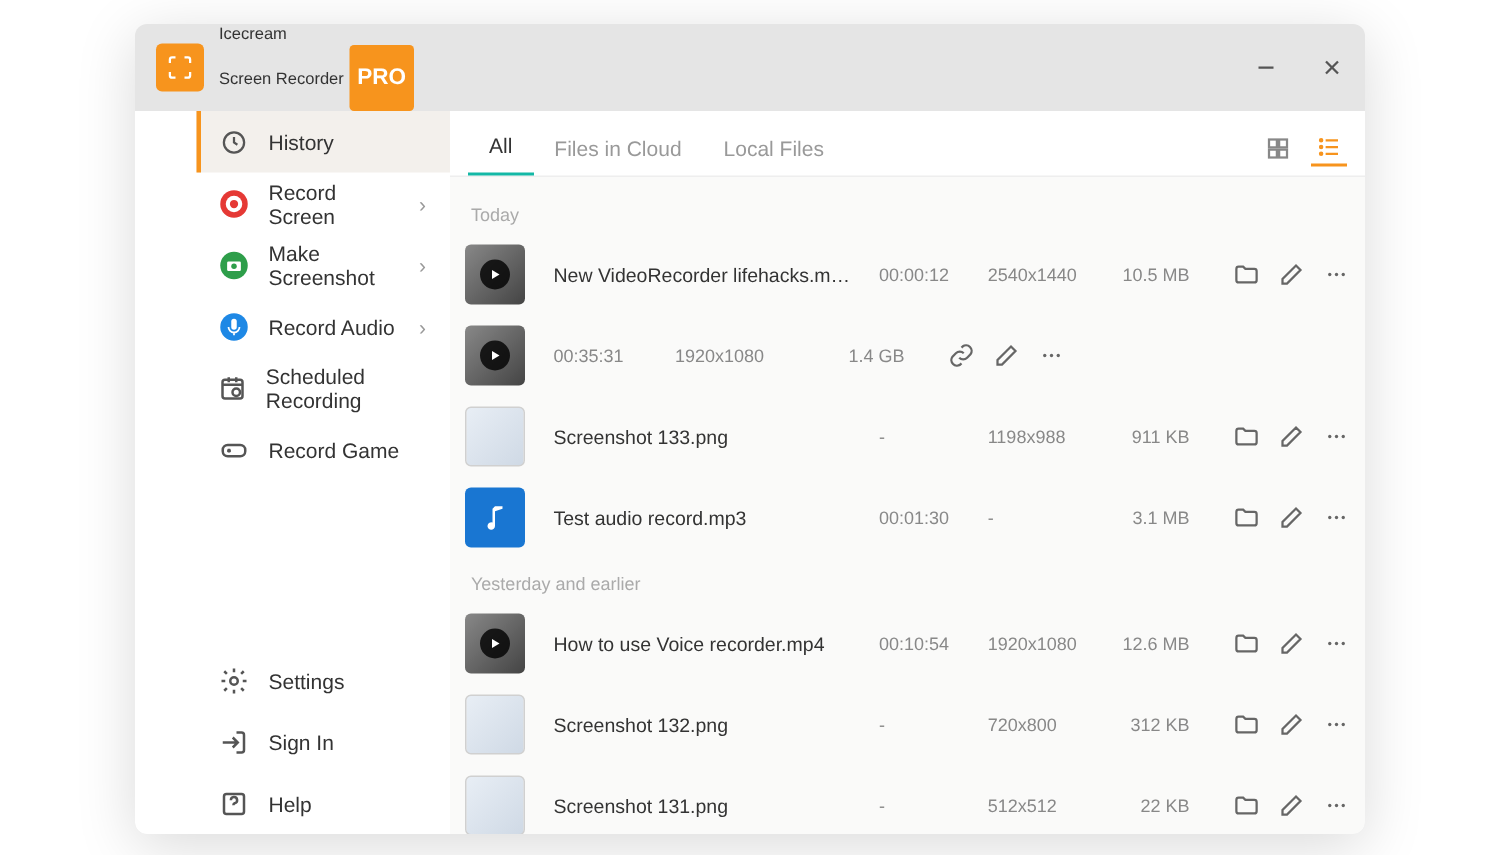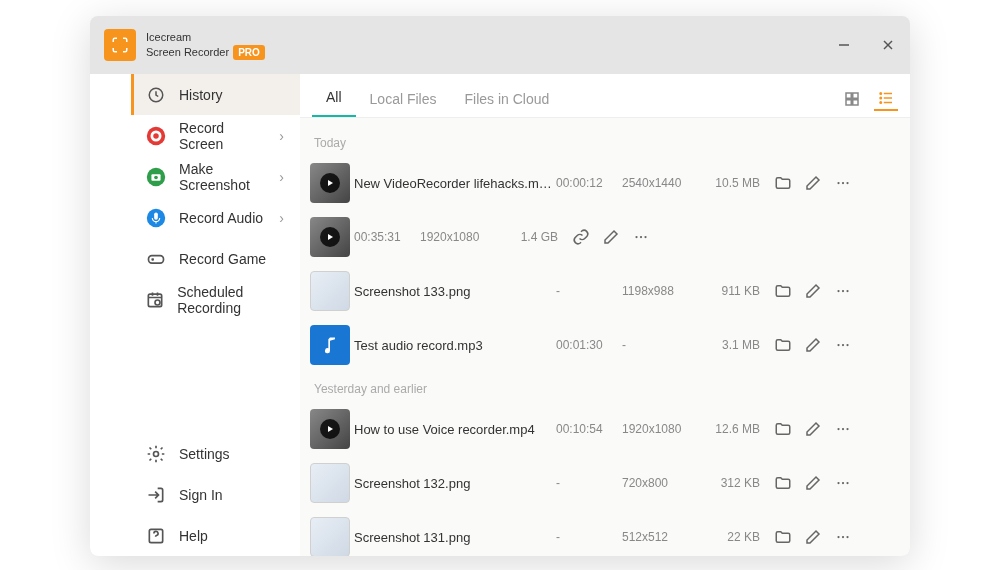--- a/index.html
+++ b/index.html
@@ -1,41 +1,41 @@
 <!DOCTYPE html>
 <html><head>
 <meta charset="utf-8">
 <style>
 * { margin: 0; padding: 0; box-sizing: border-box; font-family: -apple-system, "Segoe UI", sans-serif; }
 body { background: #fff; width: 1000px; height: 570px; overflow: hidden; position: relative; }
 .window { width: 820px; height: 540px; margin: 16px 90px; background: #e5e5e5; border-radius: 8px; box-shadow: 0 8px 40px rgba(0,0,0,0.15); display: flex; flex-direction: column; overflow: hidden; }
 .titlebar { height: 58px; display: flex; align-items: center; padding: 0 14px; }
 .app-logo { width: 32px; height: 32px; background: #f7941d; border-radius: 4px; display: flex; align-items: center; justify-content: center; }
 .app-name { margin-left: 10px; font-size: 11px; line-height: 1.3; color: #333; }
-.pro-badge { display: inline-block; background: #f7941d; color: #fff; font-size: 10px; font-weight: 700; padding: 1px 5px; border-radius: 3px; margin-left: 4px; text-align: right; }
+.pro-badge { display: inline-block; background: #f7941d; color: #fff; font-size: 15px; font-weight: 700; padding: 12px 5px; border-radius: 3px; margin-left: 4px; text-align: right; }
 .win-controls { margin-left: auto; display: flex; gap: 28px; }
 .win-btn { width: 16px; height: 16px; display: flex; align-items: center; justify-content: center; color: #555; cursor: pointer; }
 .body { flex: 1; display: flex; min-height: 0; }
 .sidebar { width: 210px; background: #fff; display: flex; flex-direction: column; font-size: 14px; }
 .side-item { height: 41px; display: flex; align-items: center; padding-left: 14px; gap: 12px; color: #333; cursor: pointer; position: relative; margin-left: 41px; }
 .side-item.active { background: #f3f0ec; }
 .side-item.active::before { content: ""; position: absolute; left: 0; top: 0; bottom: 0; width: 3px; background: #f7941d; }
 .side-icon { width: 22px; height: 22px; display: flex; align-items: center; justify-content: center; }
 .chev { margin-left: auto; margin-right: 16px; color: #999; }
 .side-spacer { flex: 1; }
 .content { flex: 1; display: flex; flex-direction: column; background: #fafaf9; min-width: 0; }
 .tabbar { height: 44px; display: flex; align-items: flex-end; padding: 0 12px; background: #fff; border-bottom: 1px solid #eee; }
 .tab { padding: 10px 14px; font-size: 14px; color: #999; cursor: pointer; }
 .tab.active { color: #333; border-bottom: 2px solid #14b8a6; font-weight: 500; }
 .view-toggles { margin-left: auto; display: flex; gap: 10px; padding-bottom: 6px; }
 .vt { width: 24px; height: 24px; display: flex; align-items: center; justify-content: center; color: #888; cursor: pointer; }
 .vt.active { color: #f7941d; border-bottom: 2px solid #f7941d; }
 .list { flex: 1; overflow-y: auto; padding: 8px 4px 24px 10px; }
 .group-label { font-size: 12px; color: #aaa; padding: 10px 4px 6px; }
-.row { display: flex; align-items: center; height: 54px; gap: 4px; padding-right: 6px; }
+.row { display: flex; align-items: center; height: 54px; gap: 19px; padding-right: 6px; }
 .thumb { width: 40px; height: 40px; border-radius: 4px; display: flex; align-items: center; justify-content: center; flex-shrink: 0; }
 .thumb.video { background: linear-gradient(135deg,#888,#444); }
 .thumb.shot { background: linear-gradient(135deg,#e8eef5,#cfd9e5); border: 1px solid #d0d0d0; }
 .thumb.audio { background: #1976d2; }
 .play-badge { width: 20px; height: 20px; background: rgba(0,0,0,0.8); border-radius: 50%; display: flex; align-items: center; justify-content: center; }
 .fname { flex: 0 0 198px; font-size: 13px; color: #333; white-space: nowrap; overflow: hidden; text-overflow: ellipsis; }
 .col { font-size: 12px; color: #888; text-align: left; }
 .col.dur { width: 62px; }
 .col.res { width: 74px; }
 .col.size { width: 60px; text-align: right; }
@@ -113,35 +113,35 @@
               <rect x="10" y="6" width="4" height="8" rx="2" fill="#fff"></rect>
               <path d="M8 12a4 4 0 0 0 8 0M12 16v2" stroke="#fff" stroke-width="1.3" fill="none"></path>
             </svg>
           </span>
         <span>Record Audio</span>
         <span class="chev">›</span>
       </div>
       <div class="side-item">
         <span class="side-icon">
             <svg width="20" height="20" viewBox="0 0 24 24" fill="none" stroke="#555" stroke-width="2">
-              <rect x="3" y="8" width="18" height="9" rx="4"></rect>
-              <path d="M8 11v3M6.5 12.5h3M16 11.5h.01M17.5 13.5h.01"></path>
-            </svg>
-          </span>
-        <span>Record Game</span>
-      </div>
-      <div class="side-item">
-        <span class="side-icon">
-            <svg width="20" height="20" viewBox="0 0 24 24" fill="none" stroke="#555" stroke-width="2">
               <rect x="4" y="5" width="16" height="15" rx="2"></rect>
               <path d="M4 9h16M9 3v4M15 3v4"></path>
               <circle cx="15" cy="15" r="3"></circle>
             </svg>
           </span>
         <span>Scheduled Recording</span>
+      </div>
+      <div class="side-item">
+        <span class="side-icon">
+            <svg width="20" height="20" viewBox="0 0 24 24" fill="none" stroke="#555" stroke-width="2">
+              <rect x="3" y="8" width="18" height="9" rx="4"></rect>
+              <path d="M8 11v3M6.5 12.5h3M16 11.5h.01M17.5 13.5h.01"></path>
+            </svg>
+          </span>
+        <span>Record Game</span>
       </div>
       <div class="side-spacer"></div>
       <div class="side-item">
         <span class="side-icon">
             <svg width="20" height="20" viewBox="0 0 24 24" fill="none" stroke="#555" stroke-width="2">
               <circle cx="12" cy="12" r="3"></circle>
               <path d="M12 2v3M12 19v3M4.2 4.2l2.1 2.1M17.7 17.7l2.1 2.1M2 12h3M19 12h3M4.2 19.8l2.1-2.1M17.7 6.3l2.1-2.1"></path>
             </svg>
           </span>
         <span>Settings</span>
@@ -161,22 +161,22 @@
               <path d="M9.5 9a2.5 2.5 0 1 1 3 2.4c-.7.3-1 .6-1 1.6M12 16h.01"></path>
             </svg>
           </span>
         <span>Help</span>
       </div>
     </div>
 
     <div class="content">
       <div class="tabbar">
         <div class="tab active">All</div>
+        <div class="tab">Files in Cloud</div>
         <div class="tab">Local Files</div>
-        <div class="tab">Files in Cloud</div>
         <div class="view-toggles">
           <div class="vt">
               <svg width="18" height="18" viewBox="0 0 24 24" fill="none" stroke="currentColor" stroke-width="2">
                 <rect x="4" y="4" width="7" height="7"></rect>
                 <rect x="13" y="4" width="7" height="7"></rect>
                 <rect x="4" y="13" width="7" height="7"></rect>
                 <rect x="13" y="13" width="7" height="7"></rect>
               </svg>
             </div>
           <div class="vt active">

